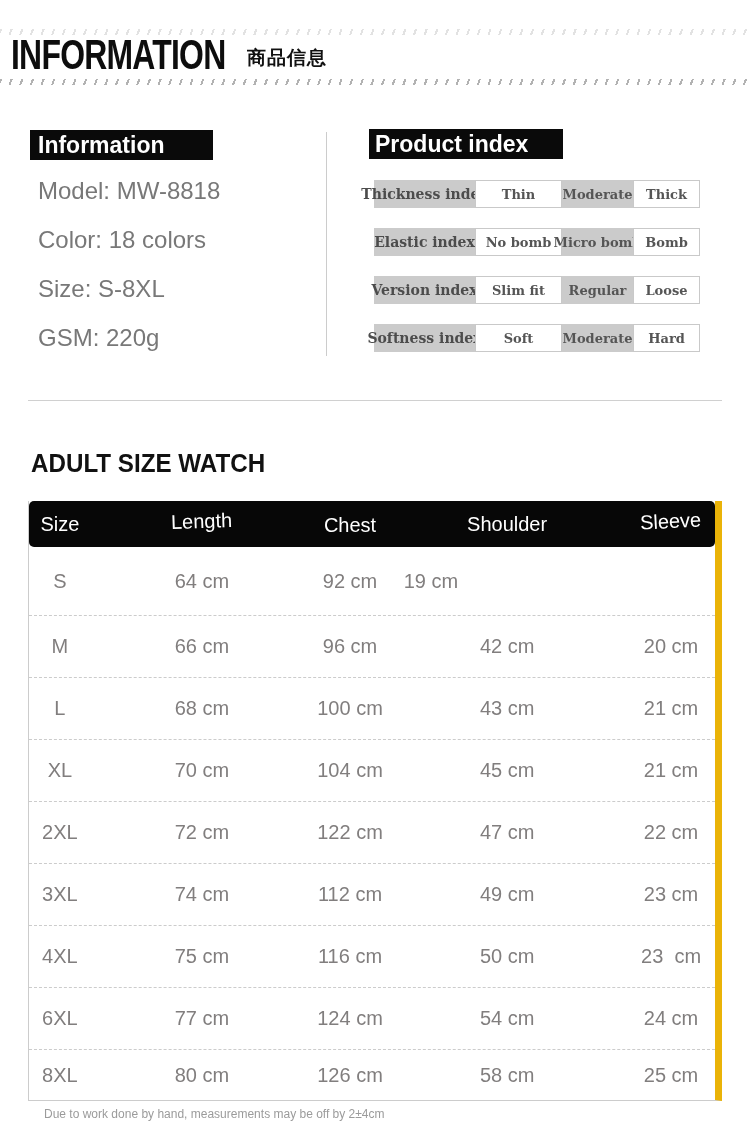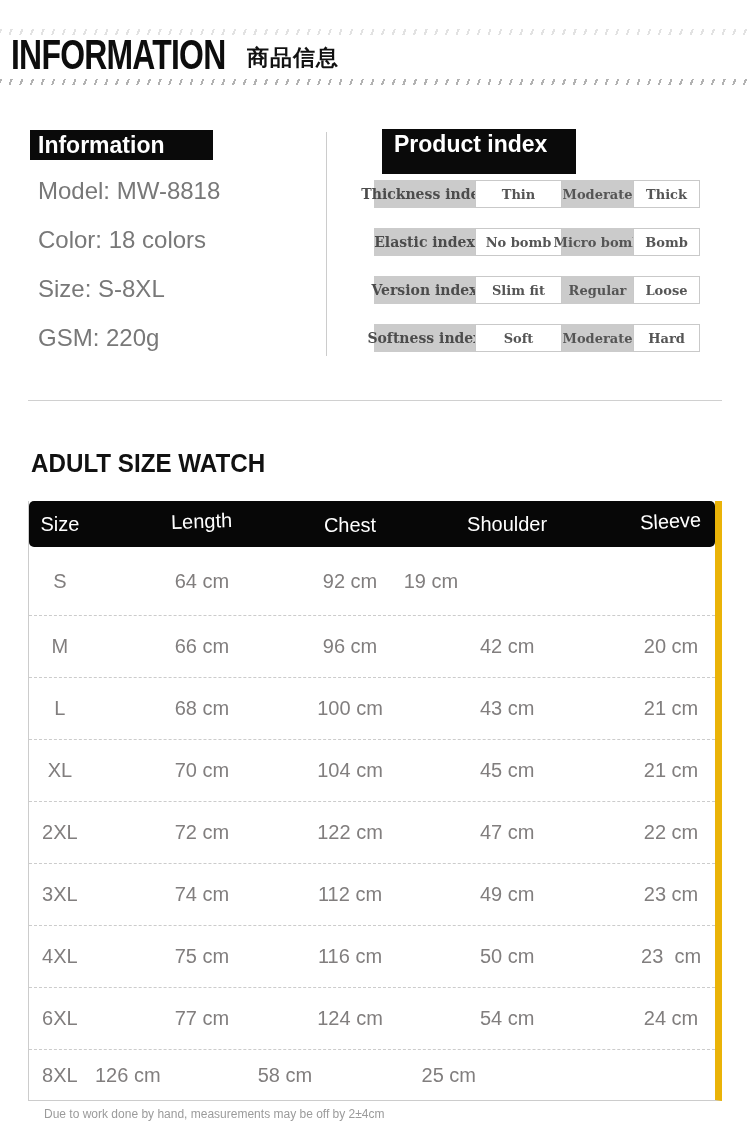--- a/index.html
+++ b/index.html
@@ -15,31 +15,31 @@
 
   
   #logo{
     position:absolute;left:11px;top:37px;margin:0;
     font-size:42px;line-height:36px;font-weight:800;color:#0d0d0d;
     letter-spacing:-1px;transform:scaleX(0.76);transform-origin:left top;
     white-space:nowrap;
   }
   #logo-cjk{
     position:absolute;left:247px;top:47px;margin:0;
-    font-size:22px;line-height:22px;font-weight:700;color:#111;
+    font-size:19px;line-height:22px;font-weight:700;color:#111;
     letter-spacing:1px;white-space:nowrap;
   }
 
   
   .blk-title{
     position:absolute;background:#0a0a0a;color:#fff;
     font-weight:700;box-sizing:border-box;white-space:nowrap;
   }
   #info-title{left:30px;top:130px;width:183px;height:30px;font-size:23px;line-height:30px;padding-left:8px;}
-  #pi-title{left:382px;top:129px;width:194px;height:45px;font-size:23px;line-height:31px;padding-left:12px;}
+  #pi-title{left:369px;top:129px;width:194px;height:30px;font-size:23px;line-height:31px;padding-left:6px;}
 
   
   #info-lines{position:absolute;left:38px;top:181px;}
   #info-lines p{margin:0 0 29px 0;font-size:24px;line-height:20px;color:#787878;}
 
   
   #v-divider{position:absolute;left:326px;top:132px;width:1px;height:224px;background:#cccccc;}
 
   
   #pi-rows{position:absolute;left:374px;top:180px;width:326px;}
@@ -212,20 +212,21 @@
     </div>
     <div class="sz-row">
       <div class="sz-c sz-c1">6XL</div>
       <div class="sz-c sz-c2">77 cm</div>
       <div class="sz-c sz-c3">124 cm</div>
       <div class="sz-c sz-c4">54 cm</div>
       <div class="sz-c sz-c5">24 cm</div>
     </div>
     <div class="sz-row last">
       <div class="sz-c sz-c1">8XL</div>
+      <div class="sz-c sz-c2">80 cm</div>
       <div class="sz-c sz-c3">126 cm</div>
       <div class="sz-c sz-c4">58 cm</div>
       <div class="sz-c sz-c5">25 cm</div>
     </div>
   </div>
 
   <p id="footnote">Due to work done by hand, measurements may be off by 2±4cm</p>
 
 </div>
 

